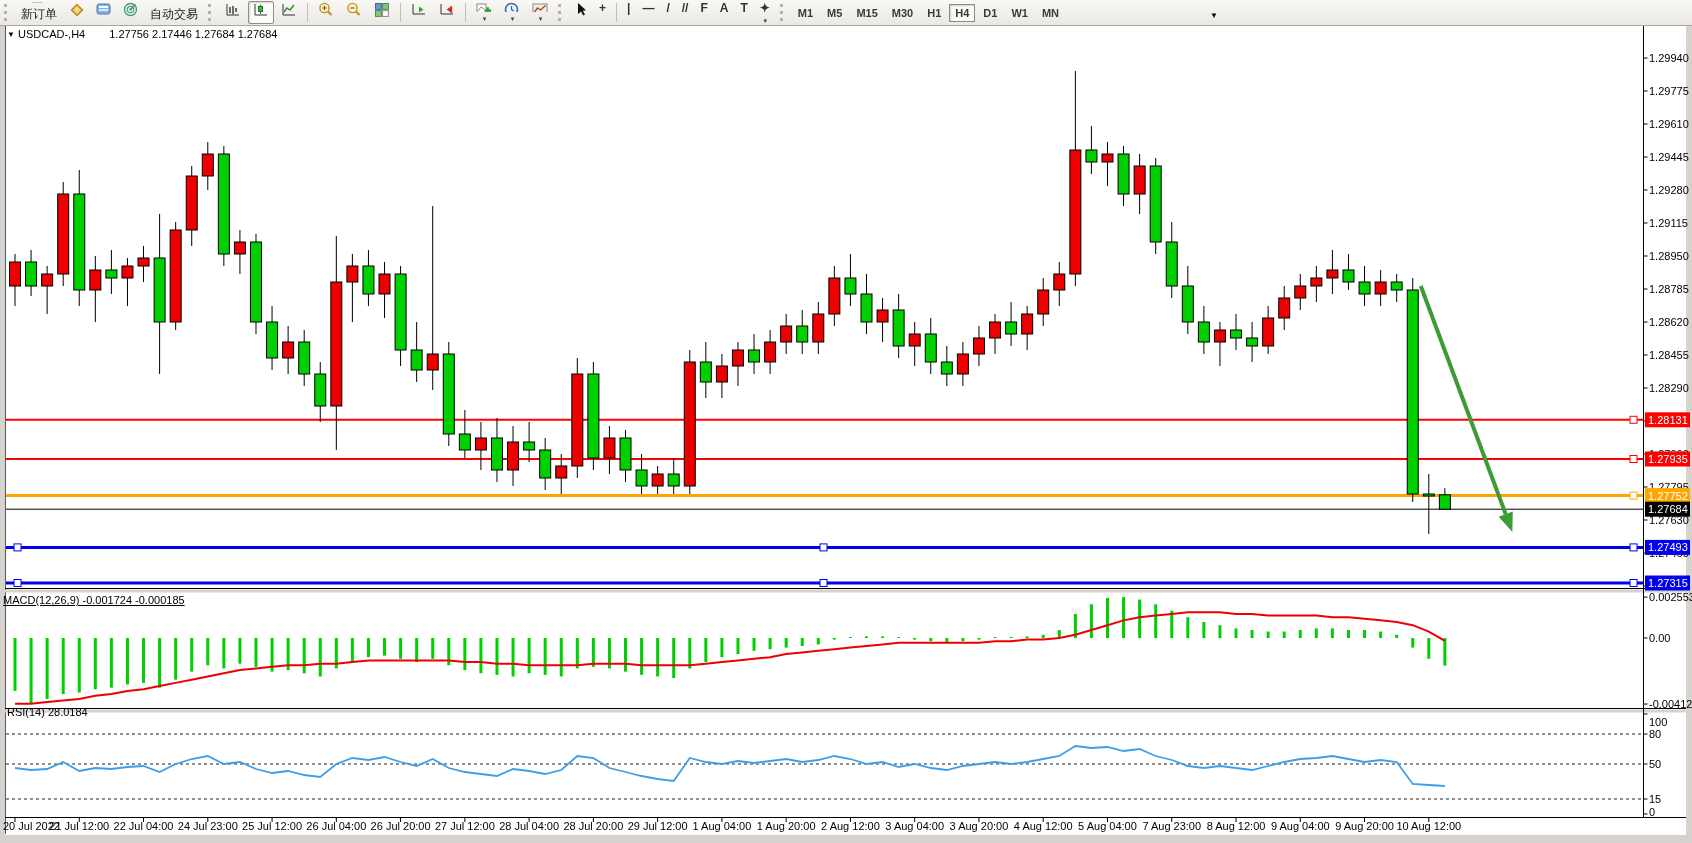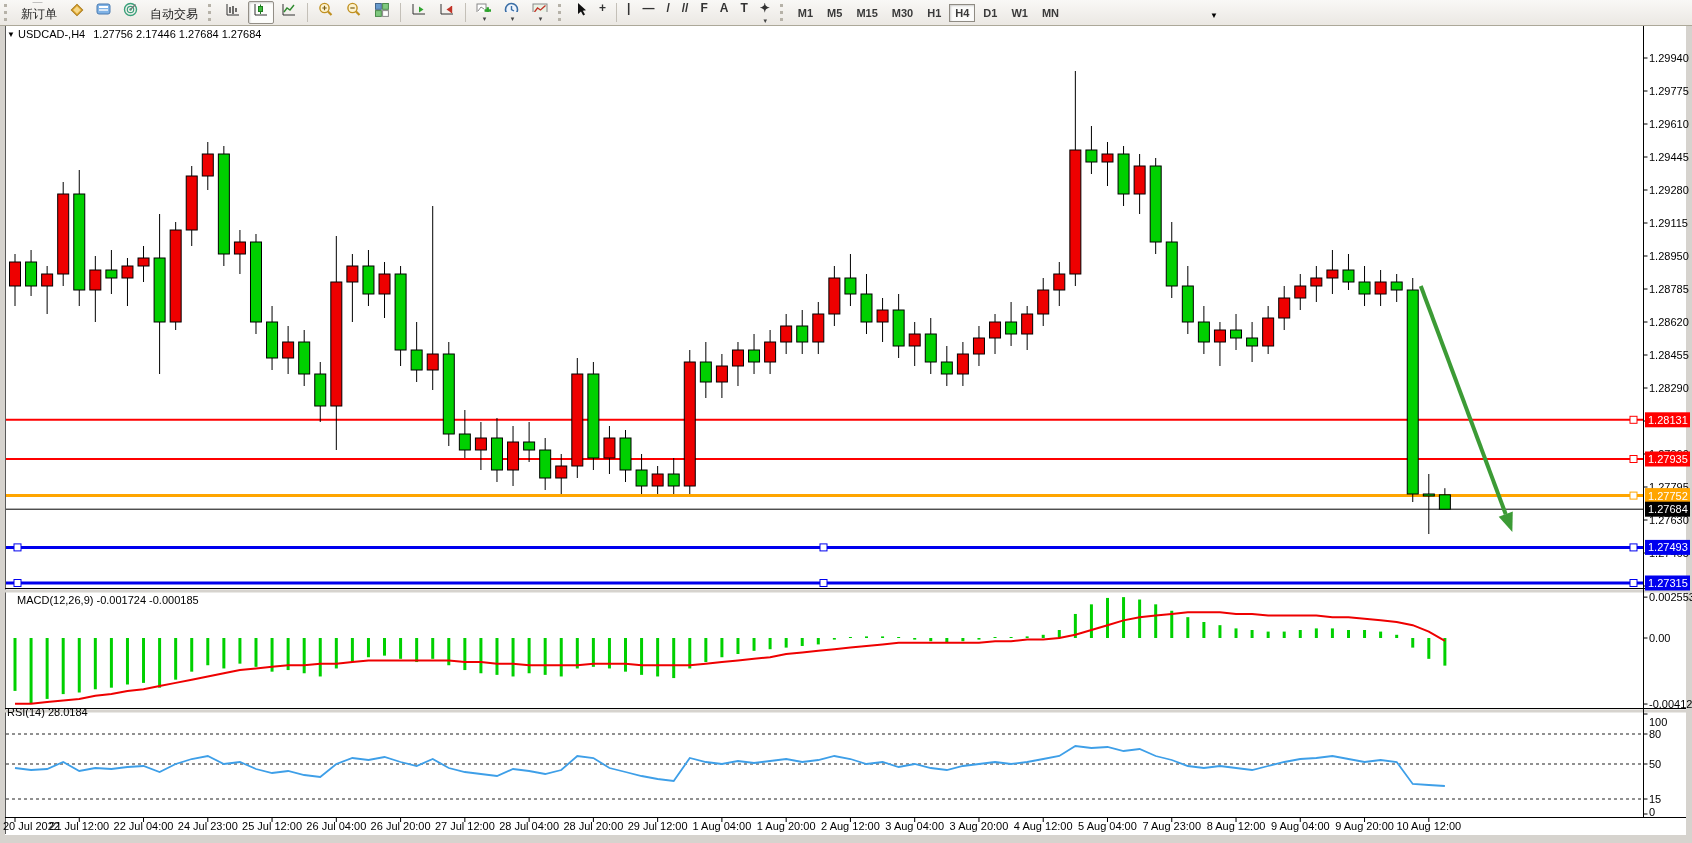--- a/index.html
+++ b/index.html
@@ -12,29 +12,29 @@
   .tb.pressed{background:#fdfdfb;border-color:#938f87;box-shadow:inset 1px 1px 2px rgba(0,0,0,.18);}
   .glyph{font-size:12px;font-weight:bold;color:#333;line-height:1;}
   .dd{font-size:7px;color:#444;margin-left:1px;}
   .grip{width:2px;height:17px;border-left:3px dotted #b6b2a8;margin:0 6px 0 4px;}
   .sep{width:1px;height:19px;background:#c4c0b8;margin:0 4px;}
   .tf-btn{font-size:11px;font-weight:bold;color:#3a3a3a;padding:2px 5px;margin:0 1px;border:1px solid transparent;}
   .tf-btn.active{background:#fbfbfa;border:1px solid #8f8b83;box-shadow:inset 1px 1px 2px rgba(0,0,0,.18);}
   #chart-svg{position:absolute;left:0;top:0;z-index:1;}
   .overlay{position:absolute;z-index:3;font-size:11px;color:#000;white-space:pre;}
   #symbolbar{top:28px;left:7px;}
-  #macdlabel{top:594px;left:17px;}
+  #macdlabel{top:594px;left:3px;text-decoration:underline;}
   #rsilabel{top:706px;left:7px;}
   .tb-right{position:absolute;display:inline-flex;align-items:center;top:3px;}
   #searchbtn{left:1528px;}
   #msgbtn{left:1562px;}
   .badge{position:absolute;left:11px;top:-3px;background:#e8391d;color:#fff;border-radius:8px;
     font-size:9px;font-weight:bold;padding:0 4px;line-height:12px;border:1px solid #fff;}
   #overflow{position:absolute;left:1210px;top:11px;font-size:8px;color:#000;z-index:6;}
-  .symsp{margin-right:8px;}
+  .symsp{margin-right:24px;}
 </style>
 </head>
 <body>
 
 <svg id="chart-svg" width="1692" height="843">
     <rect x="5" y="25" width="1681" height="810" fill="#ffffff"></rect>
     <line x1="5.5" y1="25" x2="5.5" y2="834" stroke="#5a5a5a"></line>
     <line x1="5" y1="588.5" x2="1686" y2="588.5" stroke="#000"></line>
     <rect x="5" y="589.5" width="1681" height="3" fill="#d6d3ce"></rect>
     <line x1="5" y1="708.5" x2="1686" y2="708.5" stroke="#000"></line>

